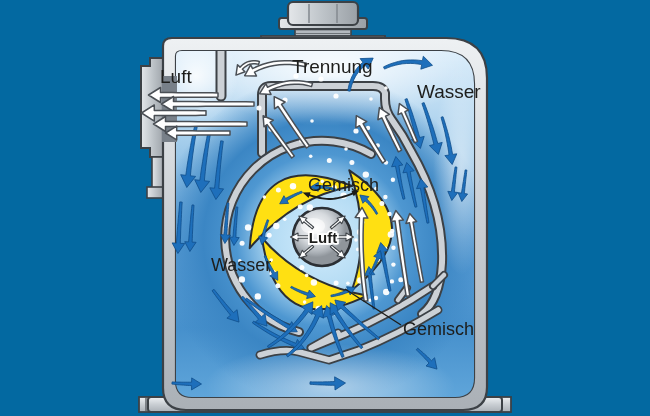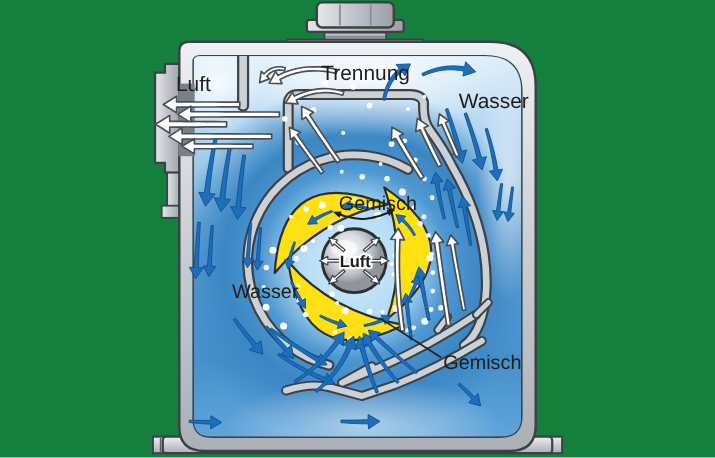--- a/index.html
+++ b/index.html
@@ -1,16 +1,16 @@
 <!DOCTYPE html>
 <html><head>
 <meta charset="utf-8">
 <style>
   html,body{margin:0;padding:0;background:#fff;}
-  .stage{position:relative;width:650px;height:416px;background:#15803d;overflow:hidden;
+  .stage{position:relative;width:650px;height:416px;background:#0369a1;overflow:hidden;
          font-family:"Liberation Sans",sans-serif;}
   svg{display:block;}
   text{fill:#1d1d1b;font-family:"Liberation Sans",sans-serif;}
   .lbl{font-size:19px;}
   .lbl2{font-size:18px;}
   .hublbl{font-size:15px;font-weight:bold;paint-order:stroke;stroke:#ffffff;stroke-width:3.5px;}
 </style>
 </head>
 <body>
 

